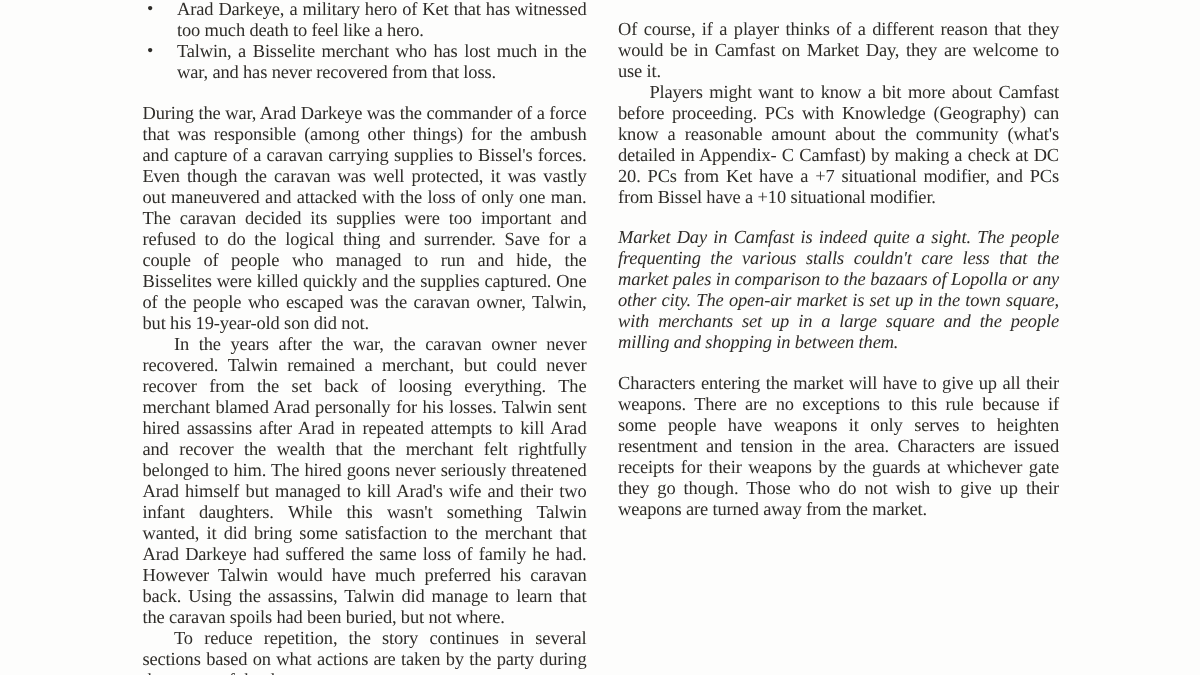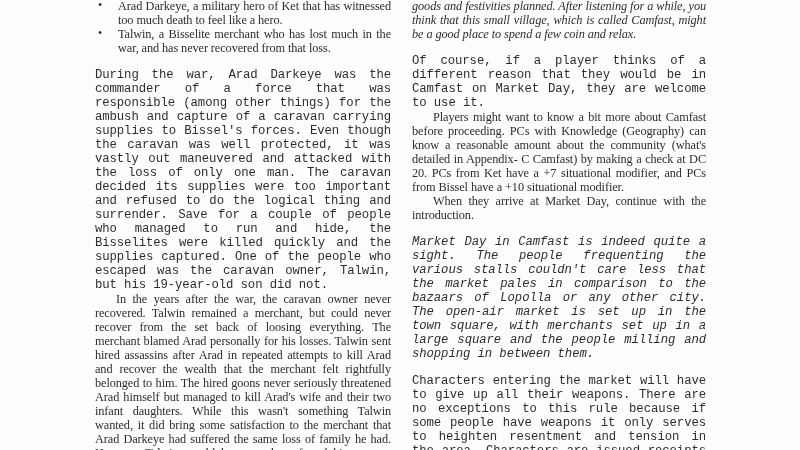--- a/index.html
+++ b/index.html
@@ -20,21 +20,21 @@
     position: absolute;
     top: -1px;
     text-align: justify;
     font-size: 12.3px;
     line-height: 14px;
     letter-spacing: -0.1px;
   }
   .col-left  { left: 95px;  width: 296px; }
   .col-right { left: 412px; width: 294px; }
   .para { margin: 0; }
-  .gap { margin-top: 13px; font-family: Liberation Mono, monospace; }
+  .gap { margin-top: 13px; }
   .indent { text-indent: 21px; font-family: Liberation Serif, serif; }
   .italic { font-style: italic; }
   .bullet-list { margin: 0; }
   .bullet-item {
     position: relative;
     padding-left: 23px;
     text-align: justify;
   }
   .bullet-marker {
     position: absolute;
@@ -50,20 +50,18 @@
   <div class="col col-left">
       <div class="bullet-list">
         <div class="bullet-item"><span class="bullet-marker">•</span><span>Arad Darkeye, a military hero of Ket that has witnessed too much death to feel like a hero.</span></div>
         <div class="bullet-item"><span class="bullet-marker">•</span><span>Talwin, a Bisselite merchant who has lost much in the war, and has never recovered from that loss.</span></div>
       </div>
       <p class="para gap">During the war, Arad Darkeye was the commander of a force that was responsible (among other things) for the ambush and capture of a caravan carrying supplies to Bissel's forces. Even though the caravan was well protected, it was vastly out maneuvered and attacked with the loss of only one man. The caravan decided its supplies were too important and refused to do the logical thing and surrender. Save for a couple of people who managed to run and hide, the Bisselites were killed quickly and the supplies captured. One of the people who escaped was the caravan owner, Talwin, but his 19-year-old son did not.</p>
       <p class="para indent">In the years after the war, the caravan owner never recovered. Talwin remained a merchant, but could never recover from the set back of loosing everything. The merchant blamed Arad personally for his losses. Talwin sent hired assassins after Arad in repeated attempts to kill Arad and recover the wealth that the merchant felt rightfully belonged to him. The hired goons never seriously threatened Arad himself but managed to kill Arad's wife and their two infant daughters. While this wasn't something Talwin wanted, it did bring some satisfaction to the merchant that Arad Darkeye had suffered the same loss of family he had. However Talwin would have much preferred his caravan back. Using the assassins, Talwin did manage to learn that the caravan spoils had been buried, but not where.</p>
       <p class="para indent">To reduce repetition, the story continues in several sections based on what actions are taken by the party during the events of the day.</p>
     </div>
   <div class="col col-right">
-      <p class="para italic">goods and festivities planned. After listening for a while, you think that this small village, which is called Camfast, might be a good place to spend a few coin and relax.</p>
       <p class="para gap">Of course, if a player thinks of a different reason that they would be in Camfast on Market Day, they are welcome to use it.</p>
       <p class="para indent">Players might want to know a bit more about Camfast before proceeding. PCs with Knowledge (Geography) can know a reasonable amount about the community (what's detailed in Appendix- C Camfast) by making a check at DC 20. PCs from Ket have a +7 situational modifier, and PCs from Bissel have a +10 situational modifier.</p>
-      <p class="para indent">When they arrive at Market Day, continue with the introduction.</p>
       <p class="para gap italic">Market Day in Camfast is indeed quite a sight. The people frequenting the various stalls couldn't care less that the market pales in comparison to the bazaars of Lopolla or any other city. The open-air market is set up in the town square, with merchants set up in a large square and the people milling and shopping in between them.</p>
       <p class="para gap">Characters entering the market will have to give up all their weapons. There are no exceptions to this rule because if some people have weapons it only serves to heighten resentment and tension in the area. Characters are issued receipts for their weapons by the guards at whichever gate they go though. Those who do not wish to give up their weapons are turned away from the market.</p>
     </div>
 </div>
 
 </body></html>

